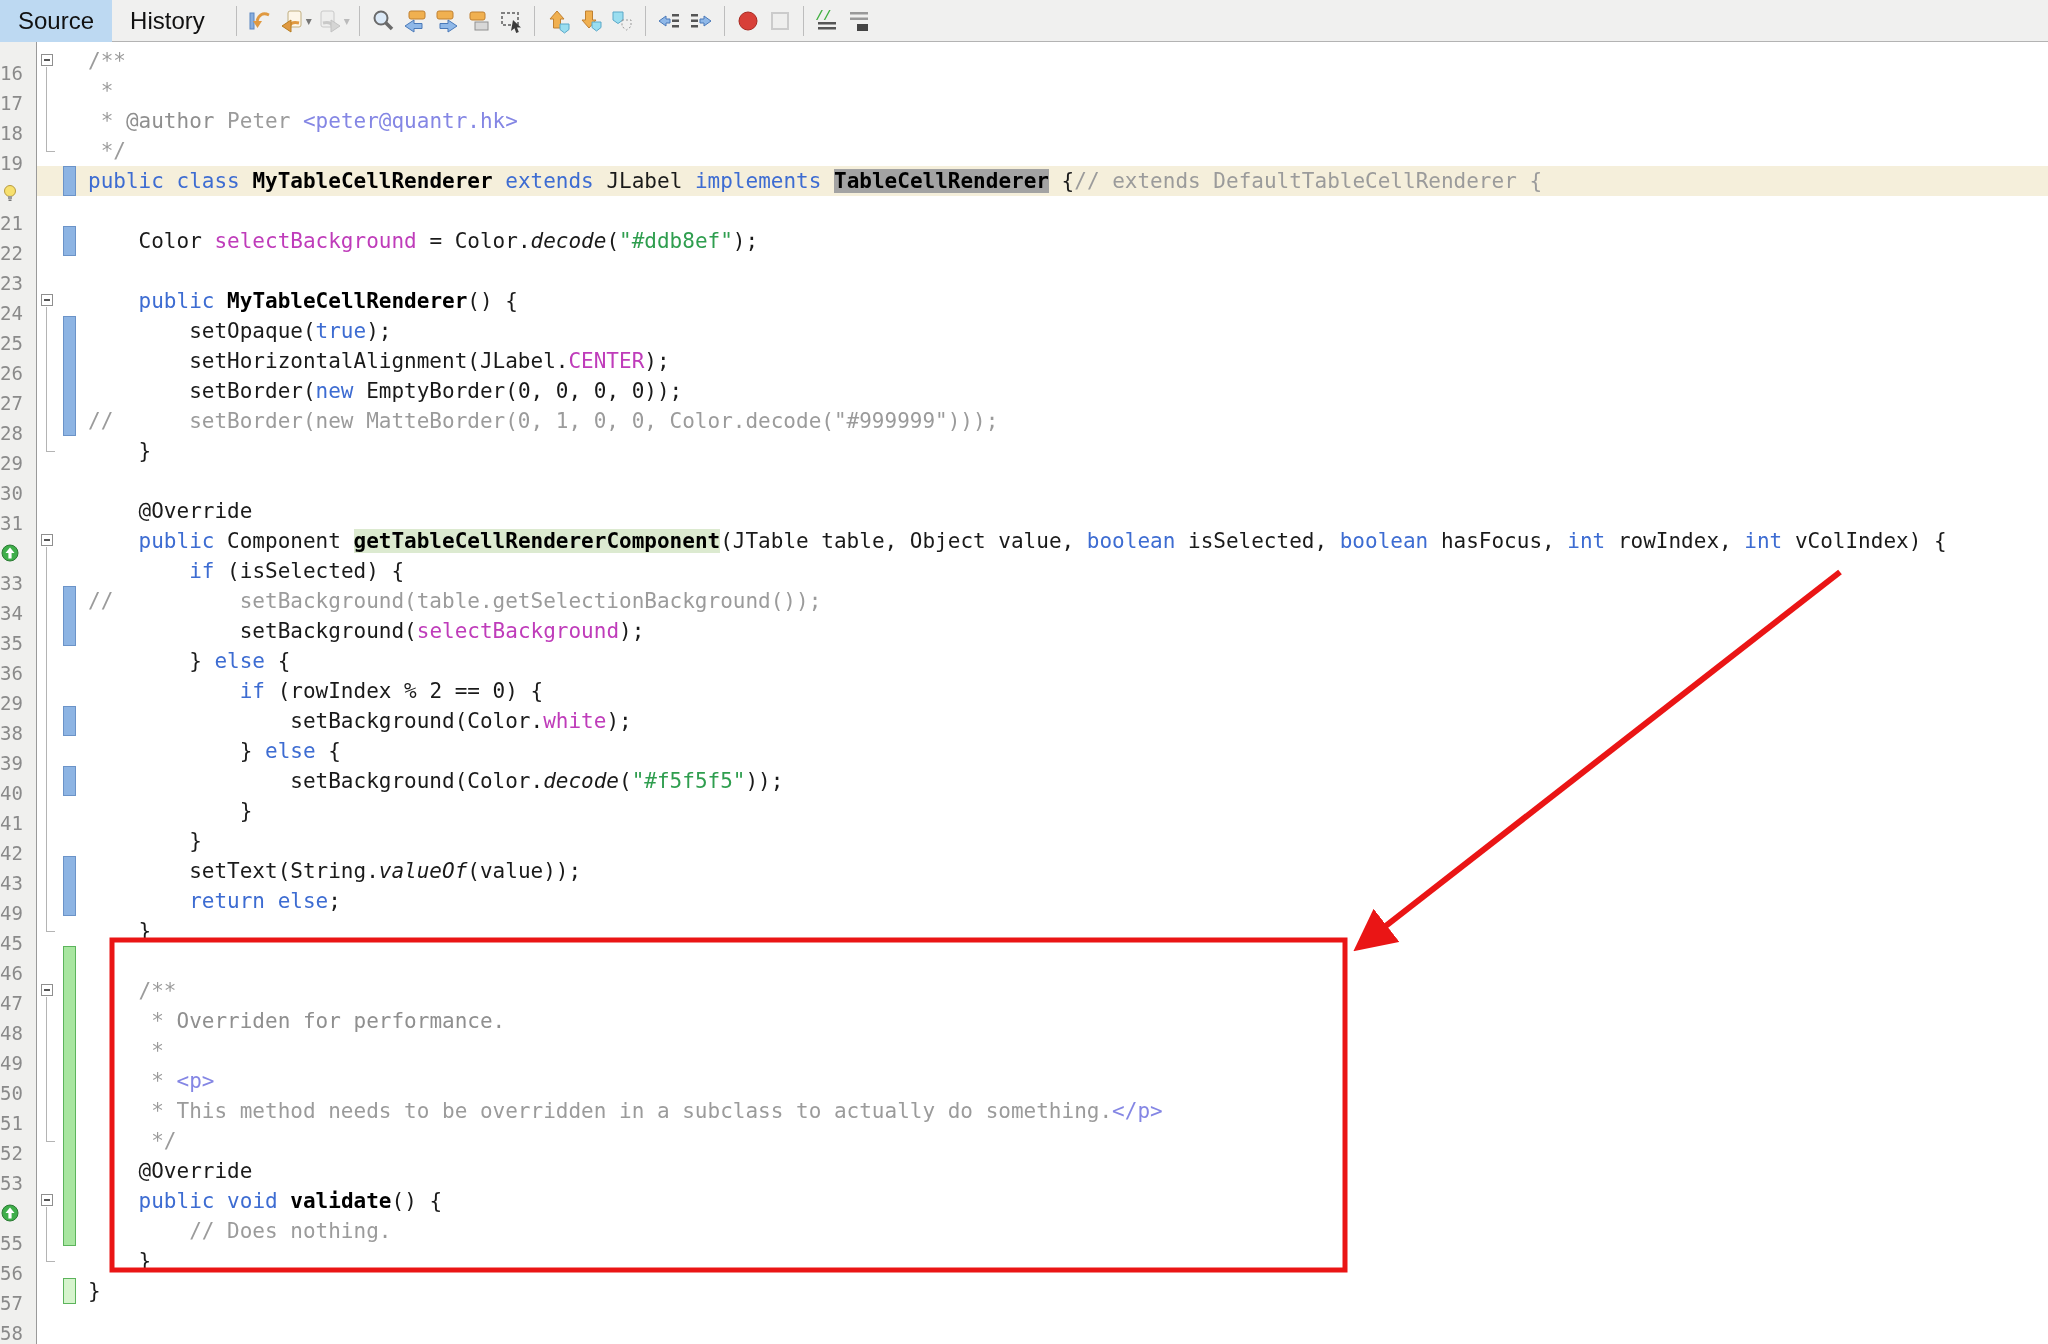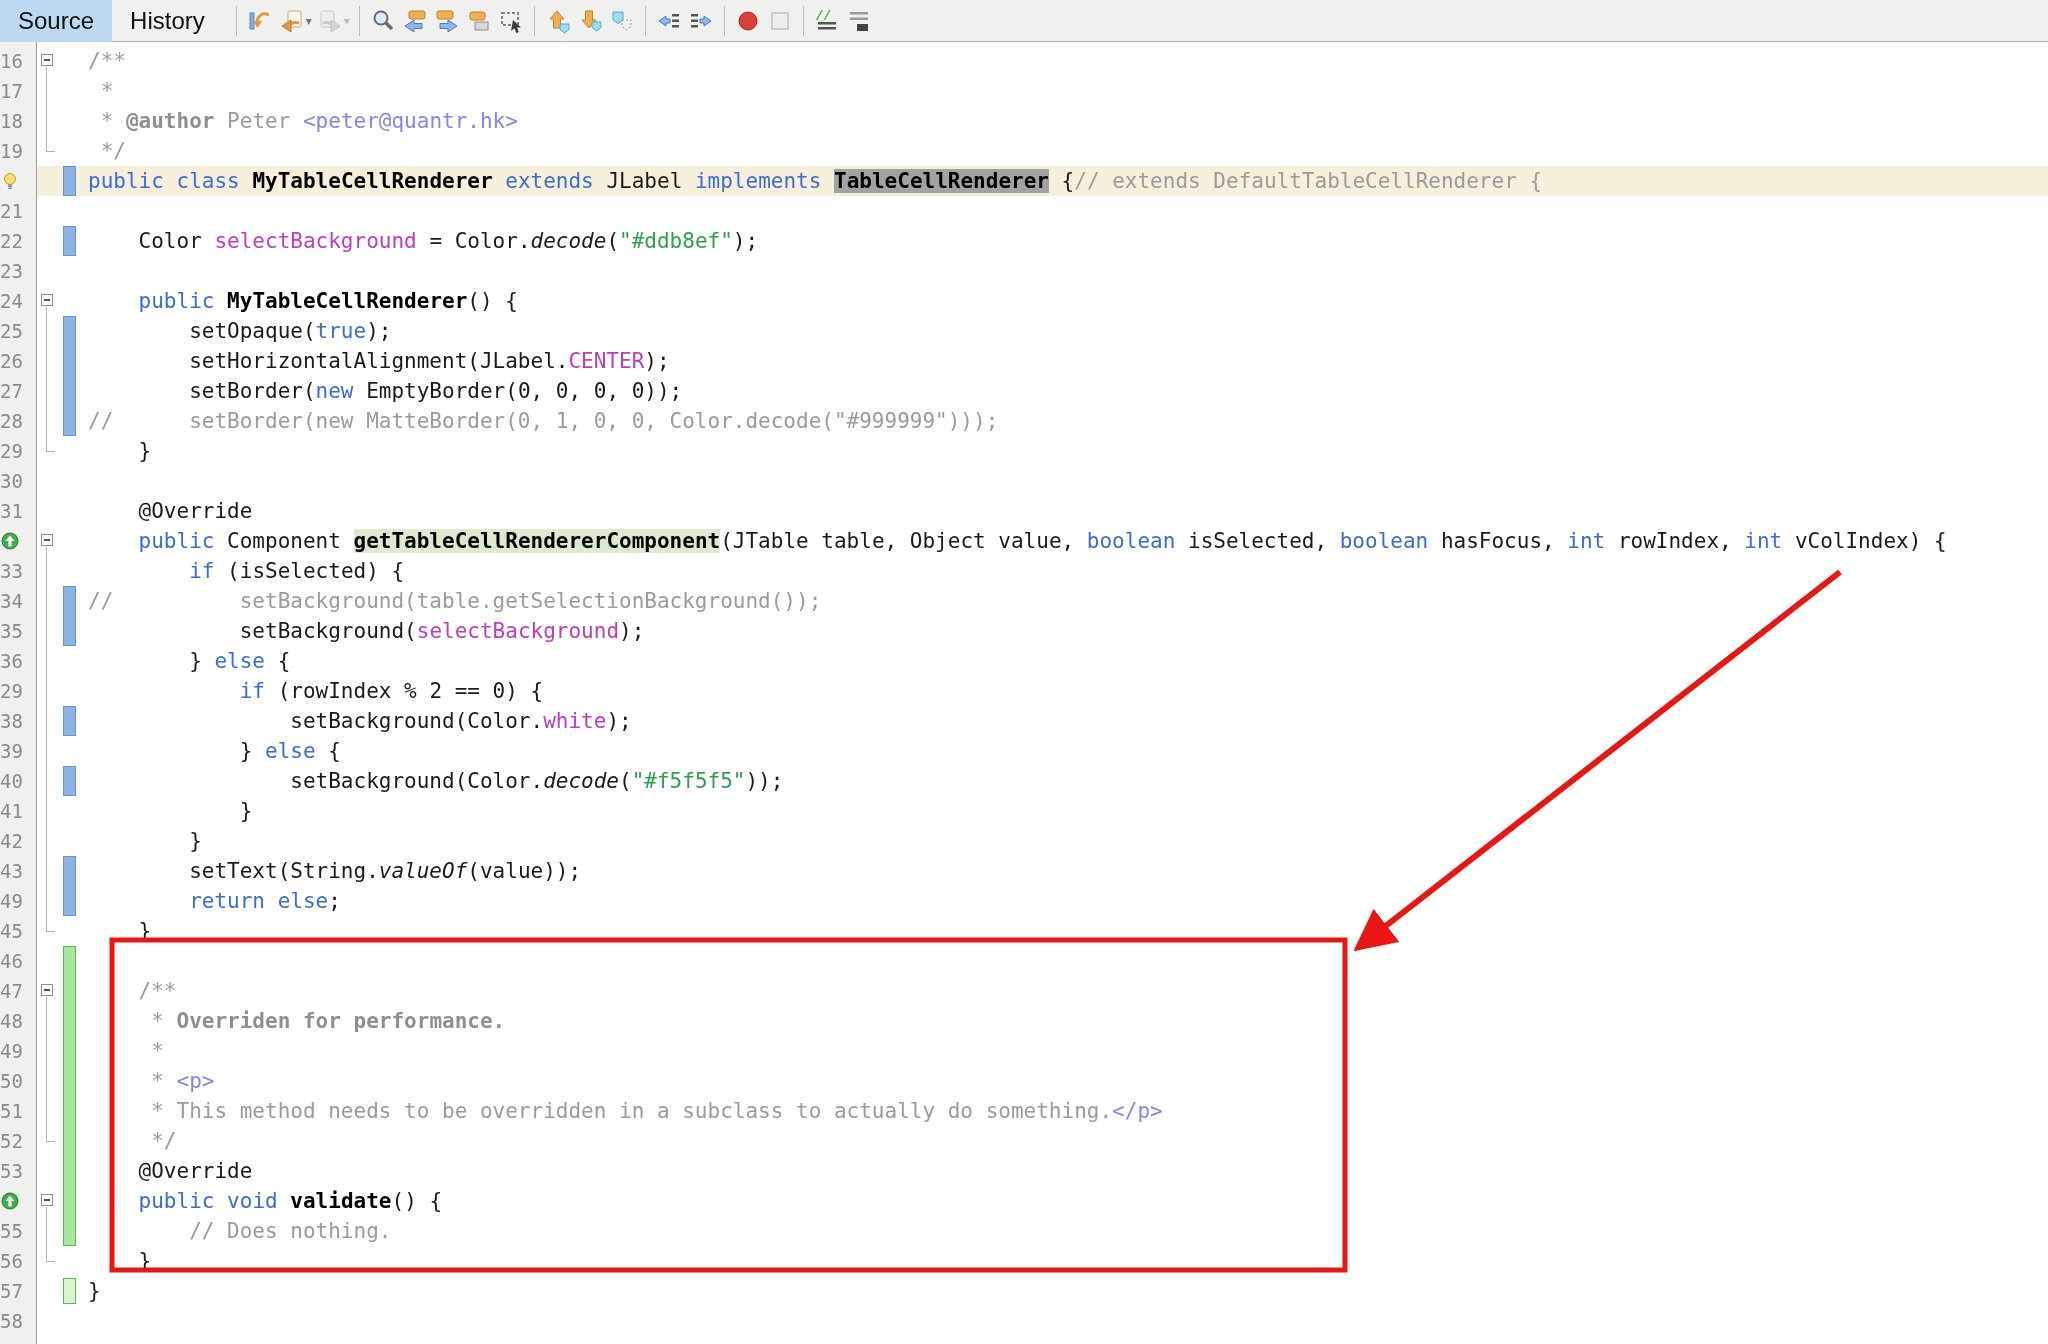--- a/index.html
+++ b/index.html
@@ -19,42 +19,42 @@
   .caret.dis{color:#bbb;}
   
   .editor{position:absolute;top:42px;left:0;width:2048px;height:1302px;background:#fff;}
   .gutterbg{position:absolute;left:0;top:0;bottom:0;width:37px;background:#f0f0ee;
             border-right:1px solid #9a9a9a;box-sizing:border-box;}
   .lines{position:absolute;top:4px;left:0;right:0;}
   .row{height:30px;display:flex;position:relative;}
   .row.cur::before{content:"";position:absolute;left:37px;right:0;top:0;bottom:0;background:#f5efdb;}
   .row>*{position:relative;z-index:1;}
   .ln{width:36px;box-sizing:border-box;text-align:right;padding-right:21px;font-size:19px;
-      line-height:30px;color:#8a8a8a;flex:none;}
+      line-height:30px;color:#8a8a8a;flex:none;margin-top:12px;}
   .ln svg{margin-top:5px;}
   .foldc{width:27px;flex:none;position:relative;}
   .fbox{position:absolute;left:5px;top:8px;width:12px;height:12px;border:1px solid #8f8f8f;
         background:#fff;box-sizing:border-box;}
   .fbox::after{content:"";position:absolute;left:2px;top:4px;width:6px;height:2px;background:#555;}
   .fline{position:absolute;left:10px;width:1px;background:#b4b4b4;}
   .flbelow{top:21px;bottom:0;}
   .flfull{top:0;bottom:0;}
   .flhalf{top:0;height:15px;}
   .fbend{position:absolute;left:10px;top:15px;width:9px;height:1px;background:#b4b4b4;}
   .barc{width:15px;flex:none;position:relative;}
   .cbar{position:absolute;left:0;width:13px;top:0;bottom:0;box-sizing:border-box;}
   .cbar.blue{background:#8db4e3;border-left:1px solid #6b93c8;border-right:1px solid #6b93c8;}
   .cbar.blue.cap-top{border-top:1px solid #6b93c8}.cbar.blue.cap-bottom{border-bottom:1px solid #6b93c8}
   .cbar.green{background:#a8e6a0;border-left:1px solid #5cb45c;border-right:1px solid #5cb45c;}
   .cbar.green.cap-top{border-top:1px solid #5cb45c}.cbar.green.cap-bottom{border-bottom:1px solid #5cb45c}
   .cbar.greenbox{background:#d6f4cd;border:1px solid #5cb45c;top:2px;bottom:2px;}
   .code{font-size:21px;line-height:30px;white-space:pre;padding-left:10px;color:#1a1a1a;}
   
   .s-p{color:#1a1a1a}.s-k{color:#3d6cd2}.s-b{color:#000;font-weight:bold}
-  .s-cmt{color:#9b9b9b}.s-cmtb{color:#8f8f8f;font-weight:bold}
+  .s-cmt{color:#9b9b9b}.s-cmtb{color:#8f8f8f;font-weight:normal}
   .s-tag{color:#8486e4}.s-str{color:#2f9e4f}
   .s-fld{color:#bf3cba}.s-fldi{color:#bf3cba;}
   .s-itl{color:#1a1a1a;font-style:italic}
   .s-hl{color:#000;font-weight:bold;background:#dcead0}
   .s-sel{color:#000;font-weight:bold;background:#a3a3a3}
   
   .anno{position:absolute;left:0;top:0;pointer-events:none;z-index:9;}
 </style>
 </head>
 <body>

